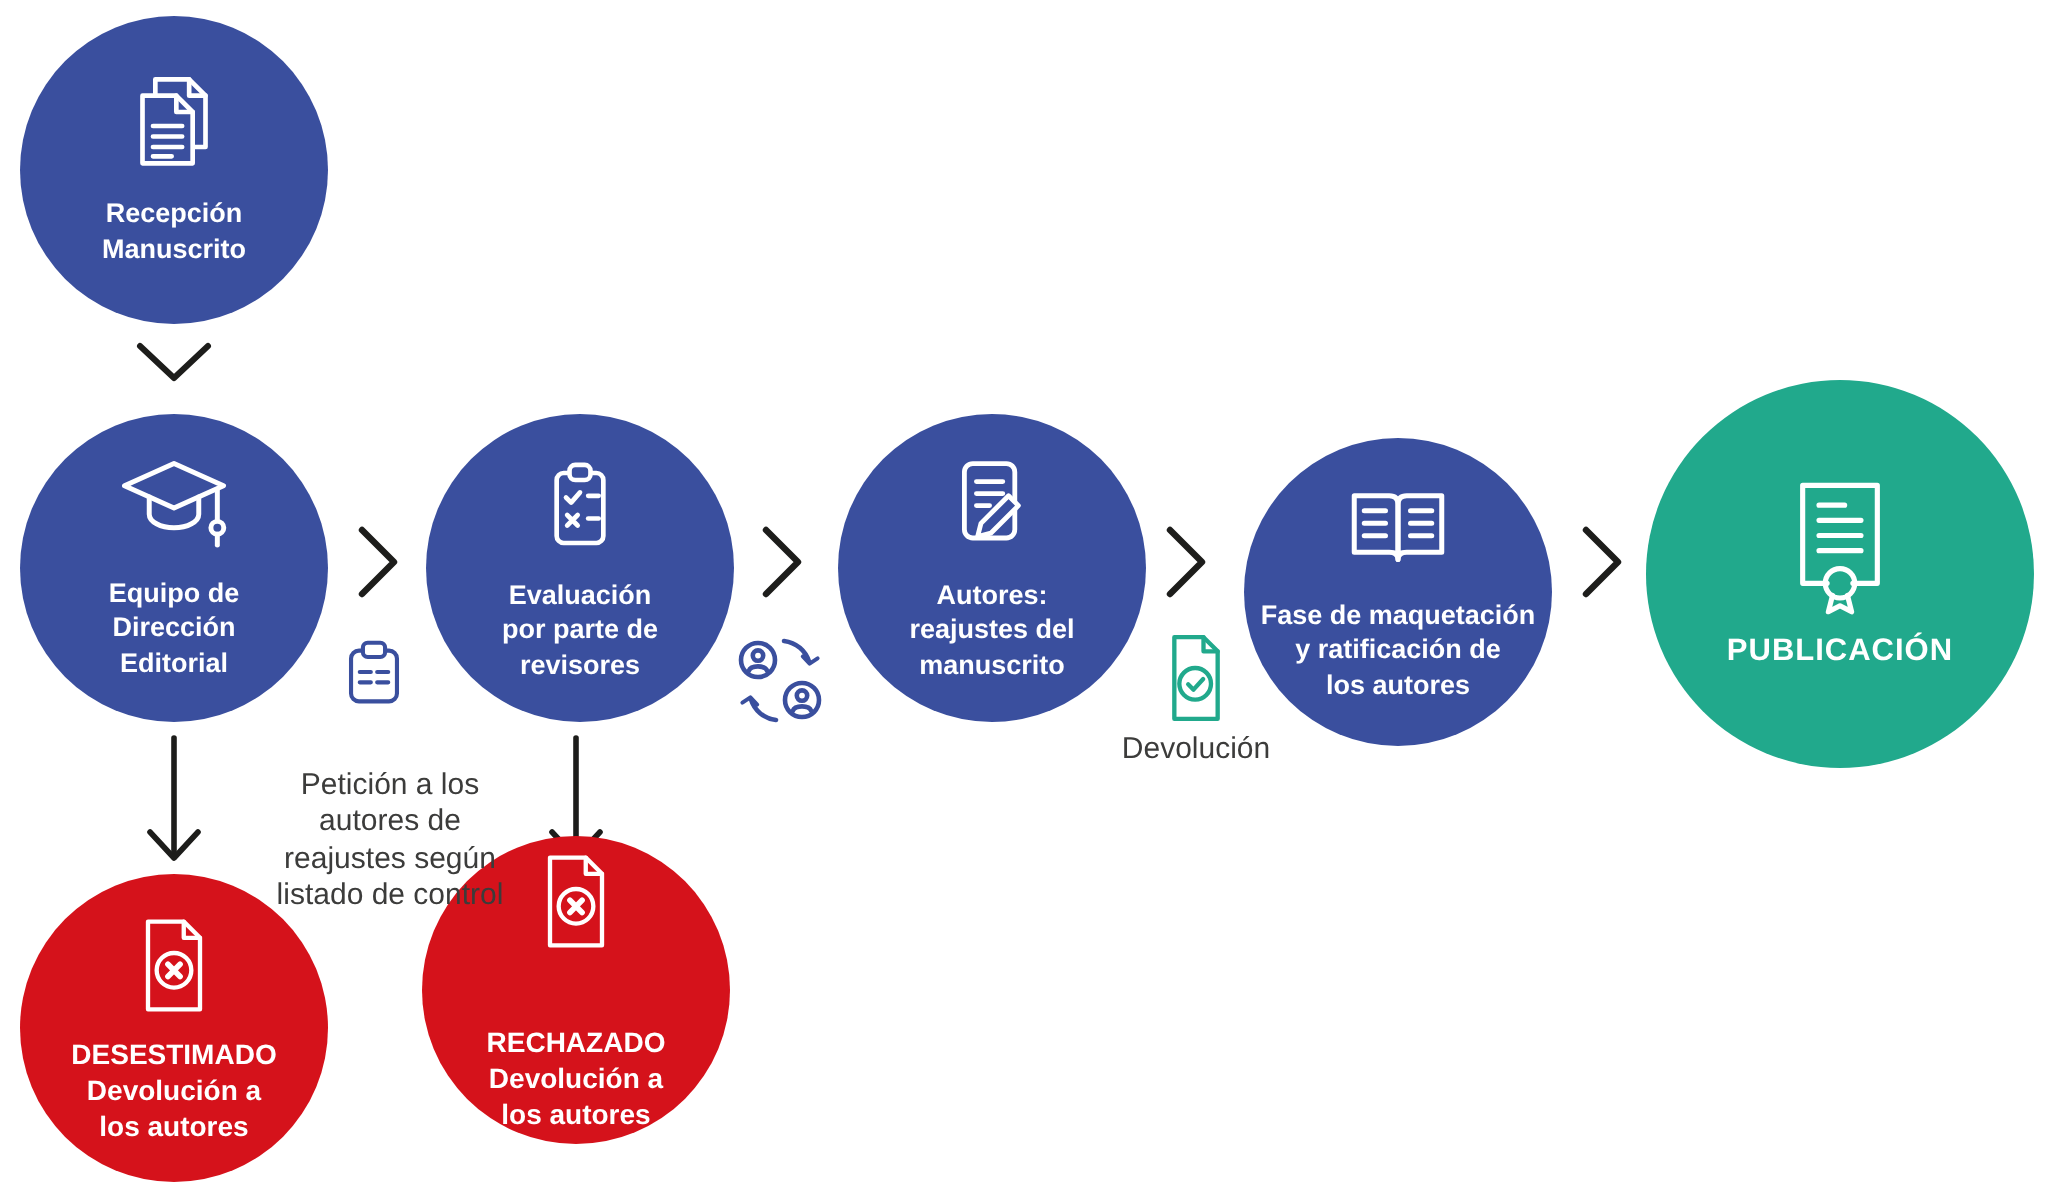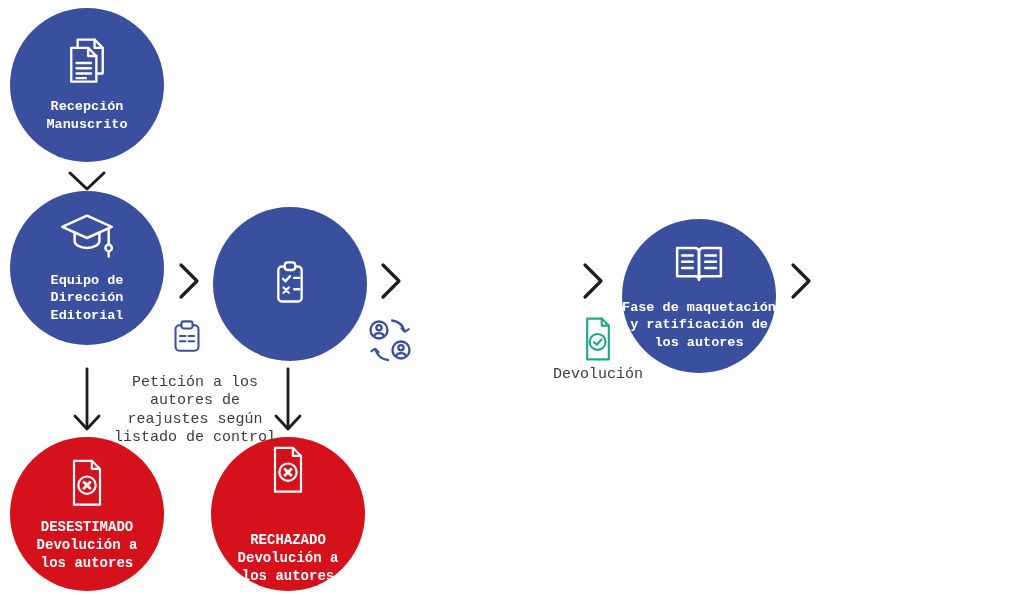--- a/index.html
+++ b/index.html
@@ -1,20 +1,19 @@
 <!DOCTYPE html>
 <html><head>
 <meta charset="utf-8">
 <style>
   * { margin:0; padding:0; box-sizing:border-box; }
   body { background:#ffffff; font-family:"Liberation Sans", sans-serif; }
   #canvas {
     position:relative; width:1024px; height:595px; background:#ffffff;
     overflow:hidden;
-    font-family:Liberation Mono, monospace;
   }
   .circle {
     position:absolute; width:154px; height:154px; border-radius:50%;
     display:flex; flex-direction:column; align-items:center; justify-content:center;
     gap:8px; color:#ffffff; text-align:center;
   }
   .circle.blue  { background:#3A4F9E; }
   .circle.red   { background:#D5121B; }
   .circle.green { background:#21A98C; width:194px; height:194px; }
   .clabel {
@@ -44,21 +43,21 @@
       <path d="M15 23 h12.5 M15 27.5 h12.5 M15 32 h12.5 M15 36 h8"></path>
     </svg>
     <div class="clabel">Recepción
 Manuscrito</div>
   </div>
 
   <svg class="connector" style="left:65px; top:168px;" width="44" height="27" viewBox="0 0 44 27" fill="none" stroke="#1D1D1B" stroke-width="3" stroke-linecap="round" stroke-linejoin="round">
     <path d="M5 5 L22 21 L39 5"></path>
   </svg>
 
-  <div class="circle blue" style="left:10px; top:191px;">
+  <div class="circle blue" style="left:10px; top:207px;">
     <svg width="62" height="52" viewBox="0 0 48 42" fill="none" stroke="#ffffff" stroke-width="2" stroke-linecap="round" stroke-linejoin="round">
       <path d="M24 3 L44 12 L24 21 L4 12 Z"></path>
       <path d="M14 16.5 v7 c0 3 4.5 5.5 10 5.5 s10 -2.5 10 -5.5 v-7"></path>
       <path d="M41.5 13.5 V26"></path>
       <circle cx="41.5" cy="29" r="2.6"></circle>
       <path d="M41.5 31.6 V36"></path>
     </svg>
     <div class="clabel">Equipo de
 Dirección
 Editorial</div>
@@ -70,26 +69,39 @@
 
   <div class="circle blue" style="left:213px; top:207px;">
     <svg width="56" height="54" viewBox="0 0 48 46" fill="none" stroke="#ffffff" stroke-width="2" stroke-linecap="round" stroke-linejoin="round">
       <rect x="14" y="8" width="20" height="30" rx="3"></rect>
       <rect x="19.5" y="4.5" width="9" height="6.5" rx="2.5" fill="#3A4F9E"></rect>
       <path d="M18 18.5 l2.2 2.2 l3.8 -4.4"></path>
       <path d="M27.5 17.8 h4.5"></path>
       <path d="M18.5 26 l4.5 4.5 M23 26 l-4.5 4.5"></path>
       <path d="M27.5 27.5 h4.5"></path>
     </svg>
+    <div class="clabel">Evaluación
+por parte de
+revisores</div>
   </div>
 
   <svg class="connector" style="left:375px; top:261px;" width="30" height="40" viewBox="0 0 30 40" fill="none" stroke="#1D1D1B" stroke-width="3.2" stroke-linecap="round" stroke-linejoin="round">
     <path d="M8 4 L24 20 L8 36"></path>
   </svg>
 
+  <div class="circle blue" style="left:419px; top:207px;">
+    <svg width="58" height="54" viewBox="0 0 48 45" fill="none" stroke="#ffffff" stroke-width="2" stroke-linecap="round" stroke-linejoin="round">
+      <rect x="12.5" y="4" width="21" height="31" rx="3.5"></rect>
+      <path d="M17.5 11.5 h11 M17.5 16.5 h11 M17.5 21.5 h5.5"></path>
+      <path d="M23.5 33 l-5.5 1.4 1.4 -5.5 11.5 -11.5 4.1 4.1 Z" fill="#3A4F9E"></path>
+    </svg>
+    <div class="clabel">Autores:
+reajustes del
+manuscrito</div>
+  </div>
 
   <svg class="connector" style="left:577px; top:261px;" width="30" height="40" viewBox="0 0 30 40" fill="none" stroke="#1D1D1B" stroke-width="3.2" stroke-linecap="round" stroke-linejoin="round">
     <path d="M8 4 L24 20 L8 36"></path>
   </svg>
 
   <div class="circle blue" style="left:622px; top:219px;">
     <svg width="62" height="50" viewBox="0 0 48 40" fill="none" stroke="#ffffff" stroke-width="2" stroke-linecap="round" stroke-linejoin="round">
       <path d="M6.5 5.5 H20.5 c2.3 0 3.5 1.2 3.5 3.5 V31 c0 -1.9 -1.2 -2.9 -3.5 -2.9 H6.5 Z"></path>
       <path d="M41.5 5.5 H27.5 c-2.3 0 -3.5 1.2 -3.5 3.5 V31 c0 -1.9 1.2 -2.9 3.5 -2.9 H41.5 Z"></path>
       <path d="M10.5 11.5 h8.5 M10.5 16.5 h8.5 M10.5 21.5 h8.5"></path>
@@ -97,20 +109,29 @@
     </svg>
     <div class="clabel">Fase de maquetación
 y ratificación de
 los autores</div>
   </div>
 
   <svg class="connector" style="left:785px; top:261px;" width="30" height="40" viewBox="0 0 30 40" fill="none" stroke="#1D1D1B" stroke-width="3.2" stroke-linecap="round" stroke-linejoin="round">
     <path d="M8 4 L24 20 L8 36"></path>
   </svg>
 
+  <div class="circle green" style="left:823px; top:190px;">
+    <svg width="56" height="70" viewBox="0 0 48 60" fill="none" stroke="#ffffff" stroke-width="2.2" stroke-linecap="round" stroke-linejoin="round">      
+        <path d="M18.5 46 H8 V4 H40 V46 H29.5"></path>
+      <path d="M15 12.5 h11 M15 19 h18 M15 25.5 h18 M15 32 h18"></path>
+      <circle cx="24" cy="46" r="6.3"></circle>
+      <path d="M20.8 51.2 l-1.8 7 5 -2.6 5 2.6 -1.8 -7"></path>
+    </svg>
+    <div class="clabel">PUBLICACIÓN</div>
+  </div>
 
   <svg class="connector" style="left:71px; top:367px;" width="32" height="68" viewBox="0 0 32 68" fill="none" stroke="#1D1D1B" stroke-width="2.8" stroke-linecap="round" stroke-linejoin="round">
     <path d="M16 2 V60"></path>
     <path d="M4 49 L16 62 L28 49"></path>
   </svg>
 
   <svg class="connector" style="left:272px; top:367px;" width="32" height="68" viewBox="0 0 32 68" fill="none" stroke="#1D1D1B" stroke-width="2.8" stroke-linecap="round" stroke-linejoin="round">
     <path d="M16 2 V60"></path>
     <path d="M4 49 L16 62 L28 49"></path>
   </svg>
@@ -120,38 +141,38 @@
       <path d="M12 2.5 h16.5 l7.5 7.5 V43 H12 Z"></path>
       <path d="M28.5 2.5 v7.5 h7.5"></path>
       <circle cx="24" cy="25" r="8"></circle>
       <path d="M21.2 22.2 l5.6 5.6 M26.8 22.2 l-5.6 5.6" stroke-width="2.6"></path>
     </svg>
     <div class="clabel">DESESTIMADO
 Devolución a
 los autores</div>
   </div>
 
-  <div class="circle red" style="left:211px; top:437px;gap:34px;">
+  <div class="circle red" style="left:211px; top:418px;gap:34px;">
     <svg width="52" height="54" viewBox="0 0 48 46" fill="none" stroke="#ffffff" stroke-width="2" stroke-linecap="round" stroke-linejoin="round">
       <path d="M12 2.5 h16.5 l7.5 7.5 V43 H12 Z"></path>
       <path d="M28.5 2.5 v7.5 h7.5"></path>
       <circle cx="24" cy="25" r="8"></circle>
       <path d="M21.2 22.2 l5.6 5.6 M26.8 22.2 l-5.6 5.6" stroke-width="2.6"></path>
     </svg>
     <div class="clabel">RECHAZADO
 Devolución a
 los autores</div>
   </div>
 
   <svg class="annot-icon" style="left:168px; top:318px;" width="38" height="40" viewBox="0 0 48 50" fill="none" stroke="#3A4F9E" stroke-width="2.6" stroke-linecap="round" stroke-linejoin="round">
     <rect x="9.5" y="9" width="29" height="32" rx="5"></rect>
     <rect x="17" y="4" width="14" height="9" rx="3" fill="#ffffff"></rect>
     <path d="M15 22.5 h7 M26 22.5 h7 M15 29 h7 M26 29 h7"></path>
   </svg>
-  <div class="annot-text" style="left:110px; top:374px; width:170px;">Petición a los
+  <div class="annot-text" style="left:110px; top:384px; width:170px;">Petición a los
 autores de
 reajustes según
 listado de control</div>
 
   <svg class="annot-icon" style="left:366px; top:318px;" width="48" height="45" viewBox="0 0 48 45" fill="none" stroke="#3A4F9E" stroke-width="2.3" stroke-linecap="round" stroke-linejoin="round">
     <circle cx="13" cy="12" r="8.5"></circle>
     <circle cx="13" cy="9.8" r="2.6"></circle>
     <path d="M8.3 17.6 c1.2 -3.2 8.2 -3.2 9.4 0"></path>
     <circle cx="35" cy="32" r="8.5"></circle>
     <circle cx="35" cy="29.8" r="2.6"></circle>

